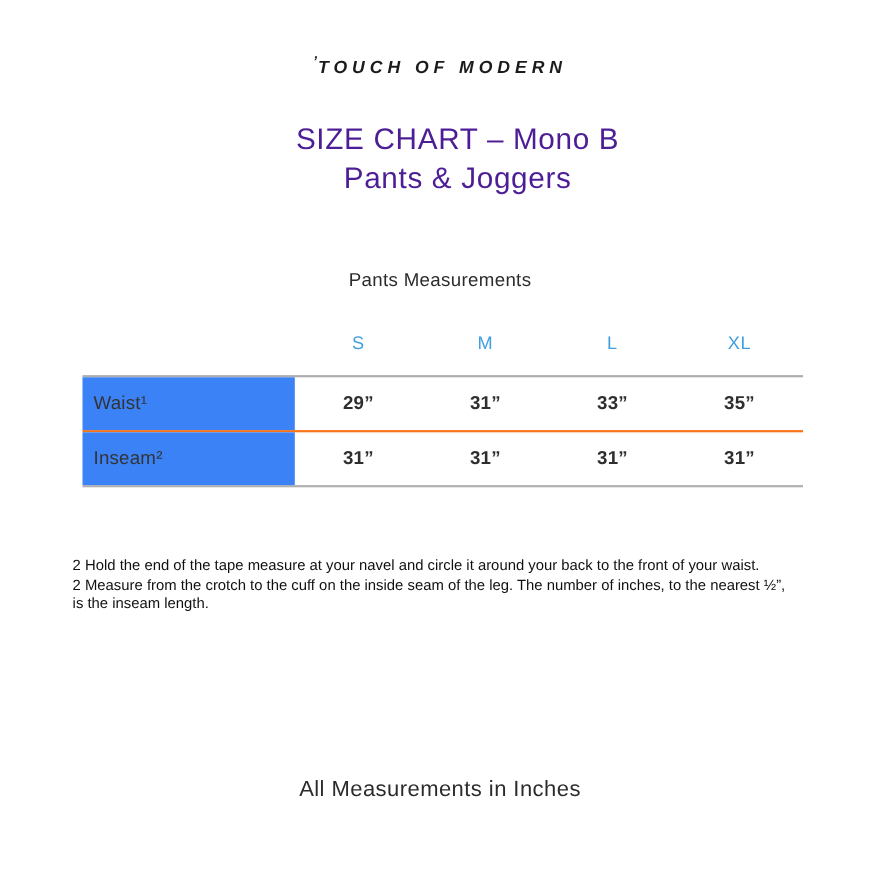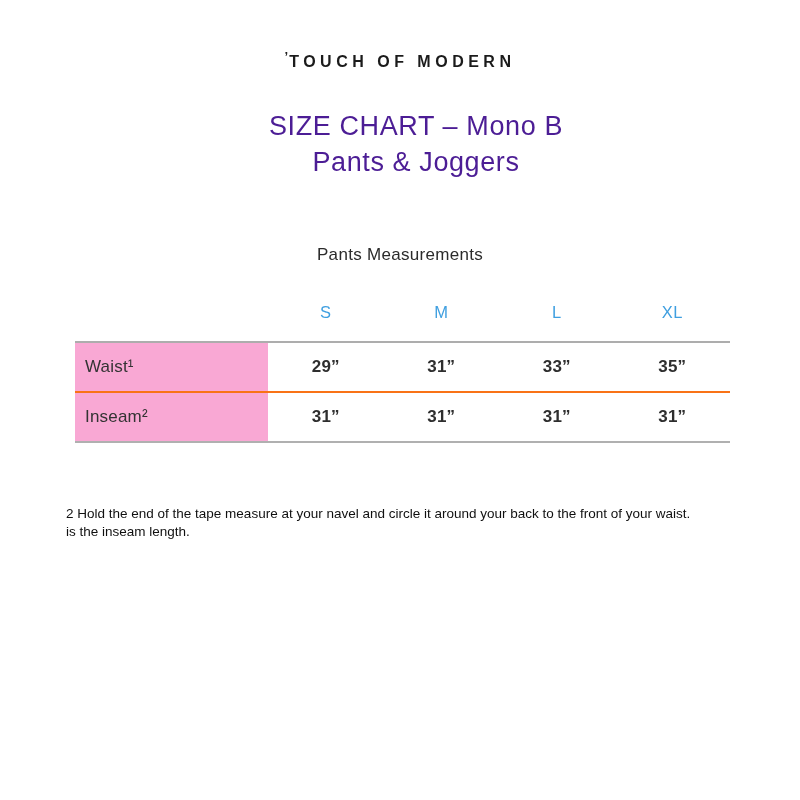--- a/index.html
+++ b/index.html
@@ -2,21 +2,21 @@
 <html><head>
 <meta charset="utf-8">
 <style>
   html,body{margin:0;padding:0;background:#ffffff;}
   .canvas{
     position:relative;width:800px;height:800px;background:#ffffff;
     font-family:"Liberation Sans",sans-serif;color:#222;overflow:hidden;
   }
   .brand{
     position:absolute;top:53px;left:0;width:100%;text-align:center;
-    font-size:16px;font-weight:700;letter-spacing:4.5px;color:#1b1b1b;
+    font-size:16px;font-weight:700;letter-spacing:4.5px;color:#1b1b1b;font-style:italic;
   }
   .logo-tick{display:inline-block;position:relative;top:-6px;margin-right:1px;
     font-size:13px;letter-spacing:0;}
   .logo-tick::before{content:"\2019";}
   .title{
     position:absolute;top:92px;left:0;width:100%;margin:16px;text-align:center;
     font-size:27px;font-weight:500;letter-spacing:0.6px;line-height:36px;color:#4c1d95;
   }
   .title-line{display:block;}
   .section-label{
@@ -24,21 +24,21 @@
     font-size:17px;color:#2b2b2b;letter-spacing:0.3px;
   }
   .size-table{position:absolute;left:75px;top:303px;width:655px;}
   .thead,.trow{display:grid;grid-template-columns:193px 1fr 1fr 1fr 1fr;}
   .thead{height:38px;align-items:start;}
   .col-head{text-align:center;font-size:16.5px;letter-spacing:0.5px;color:#3f9fe0;}
   .tbody{border-top:2px solid #adadad;border-bottom:2px solid #b0b0b0;}
   .trow{height:48px;align-items:center;}
   .trow + .trow{border-top:2px solid #f97316;}
   .label-cell{
-    background:#f9a8d4;height:100%;display:flex;align-items:center;
+    background:#3b82f6;height:100%;display:flex;align-items:center;
     padding-left:10px;box-sizing:border-box;font-size:17px;color:#333;
     letter-spacing:0.2px;
   }
   .val-cell{text-align:center;font-size:17px;color:#2e2e2e;letter-spacing:0.2px;font-weight:bold;}
   .footnotes{
     position:absolute;left:66px;top:505px;font-size:13.5px;line-height:17.5px;
     color:#101010;
   }
   .footnote-line{white-space:nowrap;}
   .bottom-note{
@@ -83,17 +83,19 @@
         <div class="val-cell">31”</div>
         <div class="val-cell">31”</div>
         <div class="val-cell">31”</div>
         <div class="val-cell">31”</div>
       </div>
     </div>
   </div>
 
   <div class="footnotes">
     <div class="footnote-line">2 Hold the end of the tape measure at your navel and circle it around your back to the front of your waist.</div>
+    <div class="footnote-line">2 Measure from the crotch to the cuff on the inside seam of the leg. The number of inches, to the nearest ½”,</div>
     <div class="footnote-line">is the inseam length.</div>
   </div>
 
+  <div class="bottom-note">All Measurements in Inches</div>
 
 </div>
 
 </body></html>

